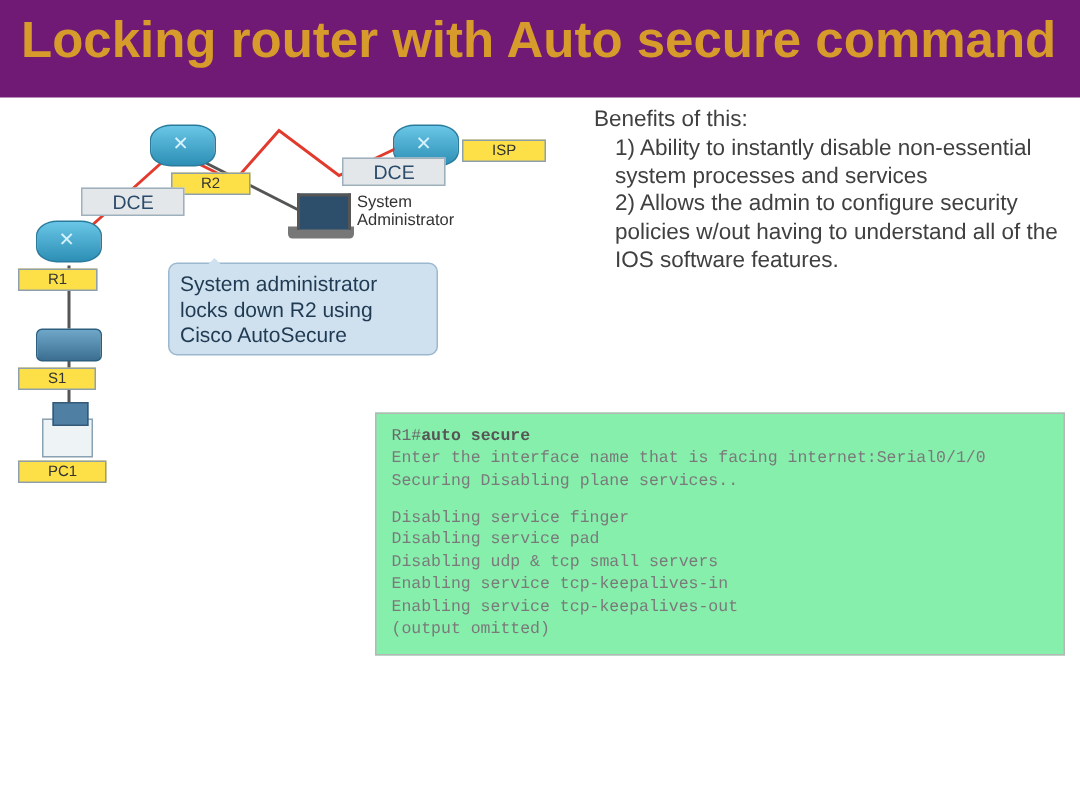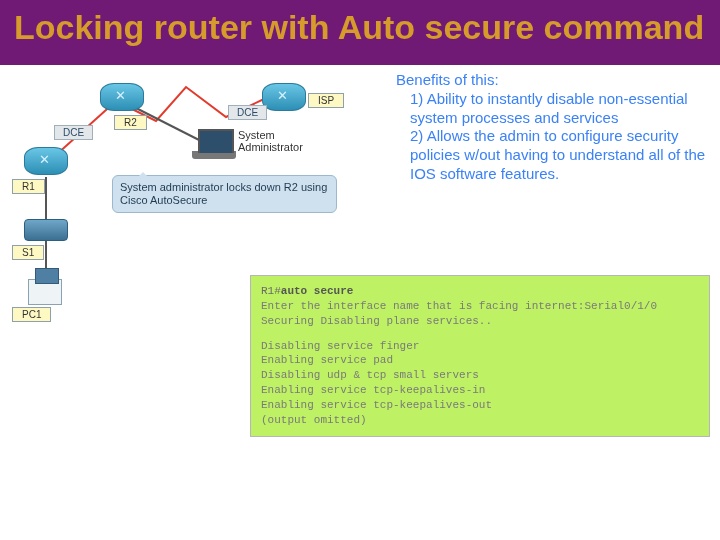--- a/index.html
+++ b/index.html
@@ -33,70 +33,70 @@
     width: 370px;
     height: 220px;
   }
   .benefits {
     position: absolute;
     left: 396px;
     top: 6px;
     width: 310px;
     font-size: 15px;
     line-height: 1.25;
-    color: #3b82f6;
+    color: #404040;
   }
   .benefits .b-title { margin-bottom: 0; }
   .benefits .b1, .benefits .b2 { padding-left: 14px; }
   .terminal {
     position: absolute;
     left: 250px;
     top: 210px;
     width: 460px;
     border: 1px solid #b6b6b6;
-    background: #bef264;
+    background: #86efac;
     padding: 8px 10px;
     font-family: "Courier New", monospace;
     font-size: 11px;
     color: #7a7a7a;
     line-height: 1.35;
   }
   .terminal .prompt { color: #6a6a6a; }
   .terminal .bold { font-weight: bold; color: #555; }
   .terminal .gap { height: 10px; }
   
   .node-label {
-    background: #fef9c3;
+    background: #fde047;
     border: 1px solid #8fa0ad;
     font-size: 10px;
-    padding: 1px 9px;
+    padding: 1px 19px;
     display: inline-block;
     color: #333;
   }
   .dev-label {
     font-size: 11px;
     color: #333;
   }
   .badge {
     background: #e3e7ea;
     border: 1px solid #9fb0bd;
     color: #2a4b6a;
-    font-size: 10px;
-    padding: 1px 8px;
+    font-size: 13px;
+    padding: 1px 20px;
   }
   .callout {
     position: absolute;
     background: #cfe1ee;
     border: 1px solid #9bb8cf;
     border-radius: 6px;
     padding: 5px 7px;
-    font-size: 11px;
+    font-size: 14px;
     color: #1f3a52;
     line-height: 1.2;
-    width: 225px;
+    width: 180px;
   }
   .callout:before {
     content: "";
     position: absolute;
     top: -10px;
     left: 24px;
     border: 6px solid transparent;
     border-bottom-color: #cfe1ee;
   }
   .router {
@@ -213,20 +213,20 @@
   </div>
 
   <div class="terminal">
     <div>
       <span class="prompt">R1#</span><span class="bold">auto secure</span>
     </div>
     <div>Enter the interface name that is facing internet:Serial0/1/0</div>
     <div>Securing Disabling plane services..</div>
     <div class="gap"></div>
     <div>Disabling service finger</div>
-    <div>Enabling service pad</div>
+    <div>Disabling service pad</div>
     <div>Disabling udp &amp; tcp small servers</div>
     <div>Enabling service tcp-keepalives-in</div>
     <div>Enabling service tcp-keepalives-out</div>
     <div>(output omitted)</div>
   </div>
 
 </div>
 
 </body></html>

